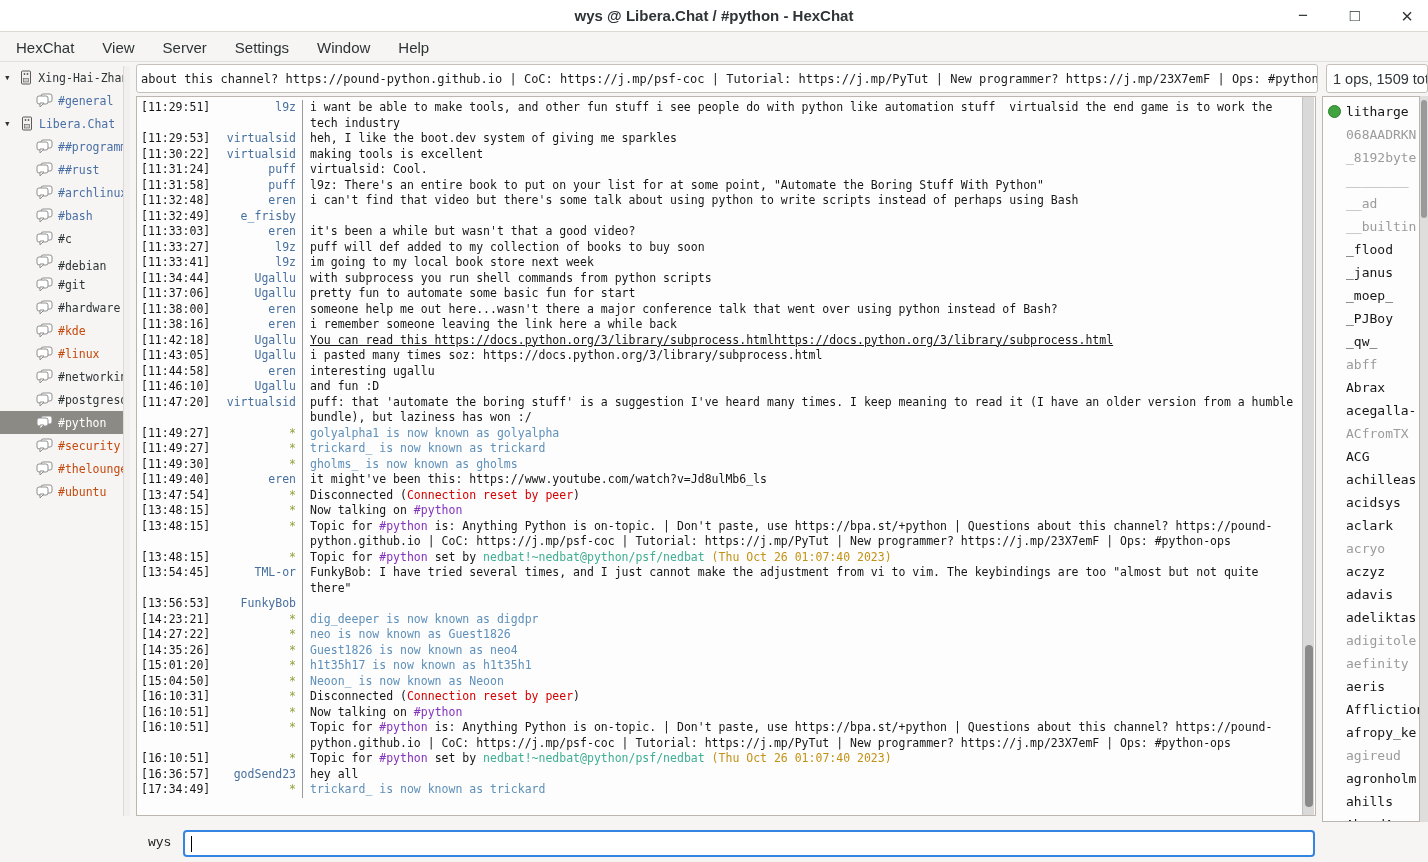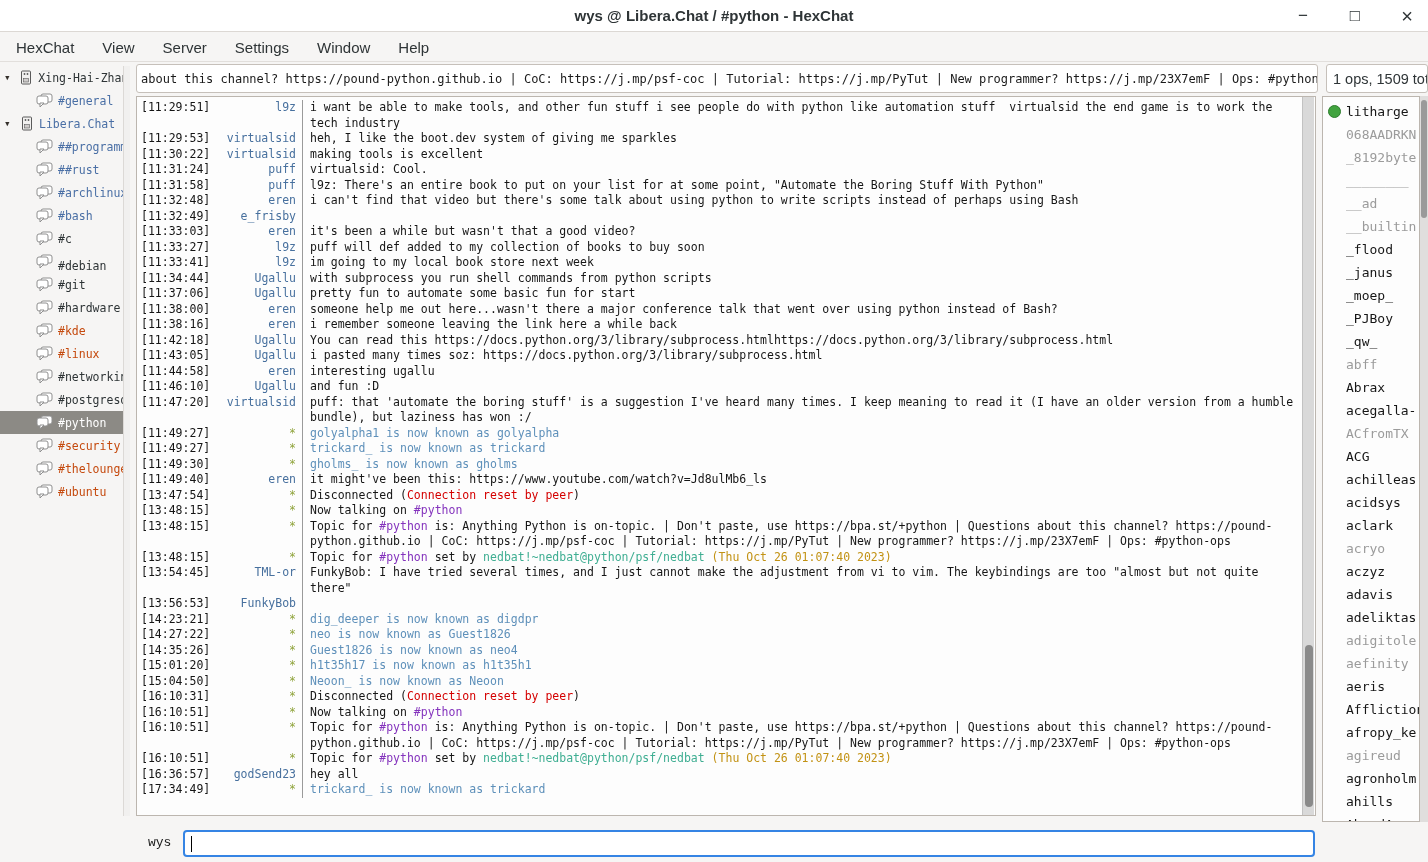--- a/index.html
+++ b/index.html
@@ -387,21 +387,21 @@
       <span class="msg"><span style="color: rgb(22, 22, 22);">someone help me out here...wasn't there a major conference talk that went over using python instead of Bash?</span></span>
     </div>
     <div class="line">
       <span class="time">[11:38:16]</span>
       <span class="nick" style="color: rgb(71, 112, 158);">eren</span>
       <span class="msg"><span style="color: rgb(22, 22, 22);">i remember someone leaving the link here a while back</span></span>
     </div>
     <div class="line">
       <span class="time">[11:42:18]</span>
       <span class="nick" style="color: rgb(71, 112, 158);">Ugallu</span>
-      <span class="msg"><span style="color: rgb(22, 22, 22);">You can read this https://docs.python.org/3/library/subprocess.htmlhttps://docs.python.org/3/library/subprocess.html</span></span>
+      <span class="msg"><span style="color: rgb(22, 22, 22); text-decoration: underline;">You can read this https://docs.python.org/3/library/subprocess.htmlhttps://docs.python.org/3/library/subprocess.html</span></span>
     </div>
     <div class="line">
       <span class="time">[11:43:05]</span>
       <span class="nick" style="color: rgb(71, 112, 158);">Ugallu</span>
       <span class="msg"><span style="color: rgb(22, 22, 22);">i pasted many times soz: https://docs.python.org/3/library/subprocess.html</span></span>
     </div>
     <div class="line">
       <span class="time">[11:44:58]</span>
       <span class="nick" style="color: rgb(71, 112, 158);">eren</span>
       <span class="msg"><span style="color: rgb(22, 22, 22);">interesting ugallu</span></span>

